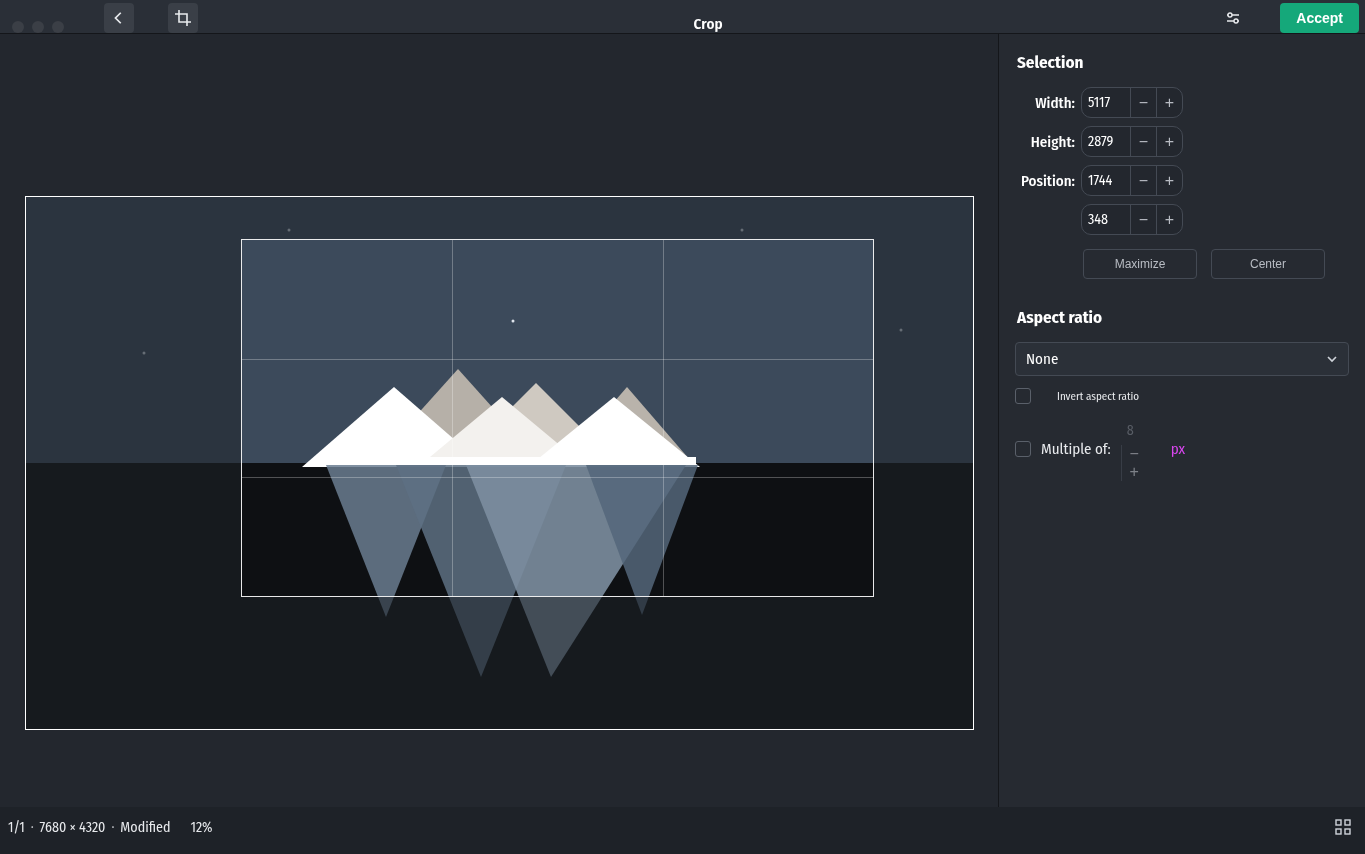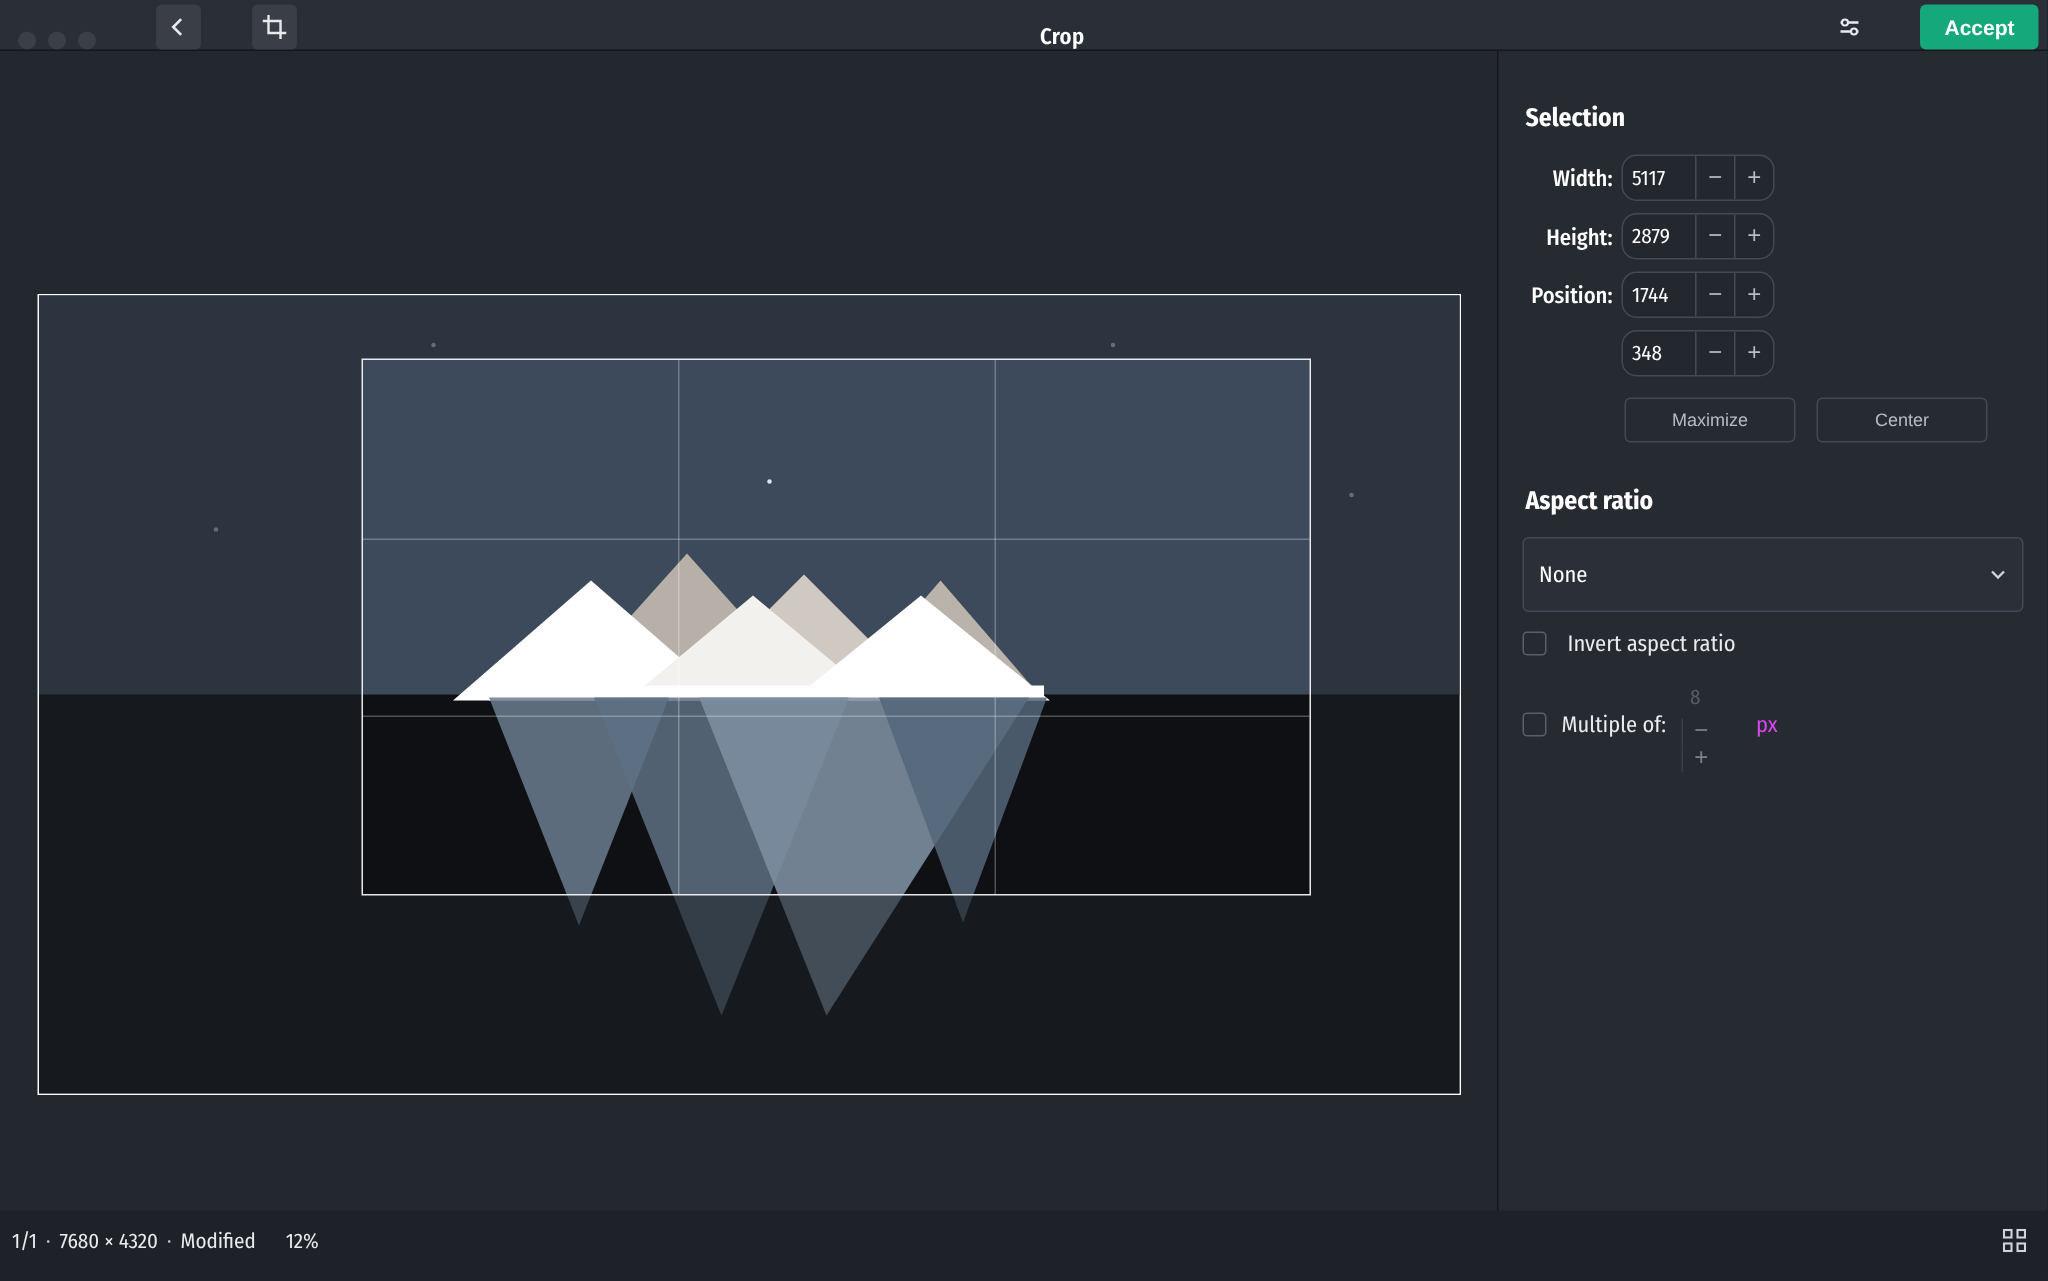--- a/index.html
+++ b/index.html
@@ -32,34 +32,34 @@
   .main{display:flex;height:773px;}
   .canvas-wrap{flex:1;position:relative;background:#23272e;overflow:hidden;}
   .sidebar{width:367px;background:var(--panel);border-left:1px solid #14161a;padding:14px 16px 16px 16px;overflow:auto;}
   
   .footer{height:40px;background:var(--bg);display:flex;align-items:center;padding:0 8px;font-size:14px;color:#e8eaed;}
   .footer .sep{margin:0 6px;color:#bdbfc4;}
   .footer .zoom{margin-left:20px;}
   .footer-spacer{flex:1;}
   .footer-btn{width:28px;height:28px;border:none;border-radius:4px;background:transparent;color:var(--fg);display:flex;align-items:center;justify-content:center;cursor:pointer;}
   
-  .section-title{font-size:17px;font-weight:700;color:#fff;margin:20px 0 14px 2px;font-family:"Fira Sans Condensed","Fira Sans",sans-serif;}
+  .section-title{font-size:17px;font-weight:700;color:#fff;margin:4px 0 14px 2px;font-family:"Fira Sans Condensed","Fira Sans",sans-serif;}
   .section2{margin-top:28px;}
   .row{display:flex;align-items:center;margin-bottom:8px;gap:6px;}
   .row label{width:60px;text-align:right;font-size:15px;color:#fff;font-weight:500;}
   .row.posy label{visibility:hidden;}
   .row .spin{display:flex;align-items:stretch;border:1px solid var(--border2);border-radius:10px;overflow:hidden;background:var(--bg2);}
   .spin input{width:48px;background:transparent;border:none;color:#fff;font-size:14px;padding:6px 6px;outline:none;font-family:inherit;}
   .spin .step{width:26px;background:transparent;border:none;border-left:1px solid #444a54;color:#b8bcc3;font-size:16px;cursor:pointer;padding:0;display:flex;align-items:center;justify-content:center;}
   .spin .step:last-child{border-left:1px solid #444a54;}
   .btnrow{display:flex;gap:14px;margin:14px 0 0 68px;}
   .gbtn{flex:0 0 auto;width:114px;height:30px;border:1px solid var(--border2);border-radius:4px;background:transparent;color:#b8bcc3;font-size:12px;cursor:pointer;font-family:Liberation Sans, sans-serif;}
-  .combo{display:flex;align-items:center;border:1px solid var(--border2);border-radius:4px;background:#2b3038;height:50px;padding:0 10px;color:#fff;cursor:pointer;position:relative;font-size:15px;}
+  .combo{display:flex;align-items:center;border:1px solid var(--border2);border-radius:4px;background:#2b3038;height:34px;padding:0 10px;color:#fff;cursor:pointer;position:relative;font-size:15px;}
   .combo .chev{margin-left:auto;}
-  .chk-row{display:flex;align-items:center;margin-top:12px;gap:14px;font-size:15px;color:var(--fg);}
+  .chk-row{display:flex;align-items:center;margin-top:12px;gap:26px;font-size:11px;color:var(--fg);}
   .chk{width:16px;height:16px;border:1px solid #5a606a;border-radius:3px;background:transparent;display:inline-block;}
   .mult-row{display:flex;align-items:center;margin-top:12px;gap:10px;font-size:15px;color:var(--fg);}
   .mult-row .spin input{width:40px;color:#7a7f88;}
   .mult-row .spin{opacity:.6;}
   .mult-row .unit{color:#d946ef;}
   
   .image-frame{position:absolute;left:25px;top:162px;width:949px;height:534px;border:1px solid #fff;background:#0e1013;}
   .sky{position:absolute;left:0;top:0;right:0;height:266px;background:#3c4a5b;}
   .crop-box{position:absolute;left:216px;top:43px;width:631px;height:356px;}
   .crop-border{position:absolute;inset:0;outline:1px solid rgba(255,255,255,.9);pointer-events:none;}

